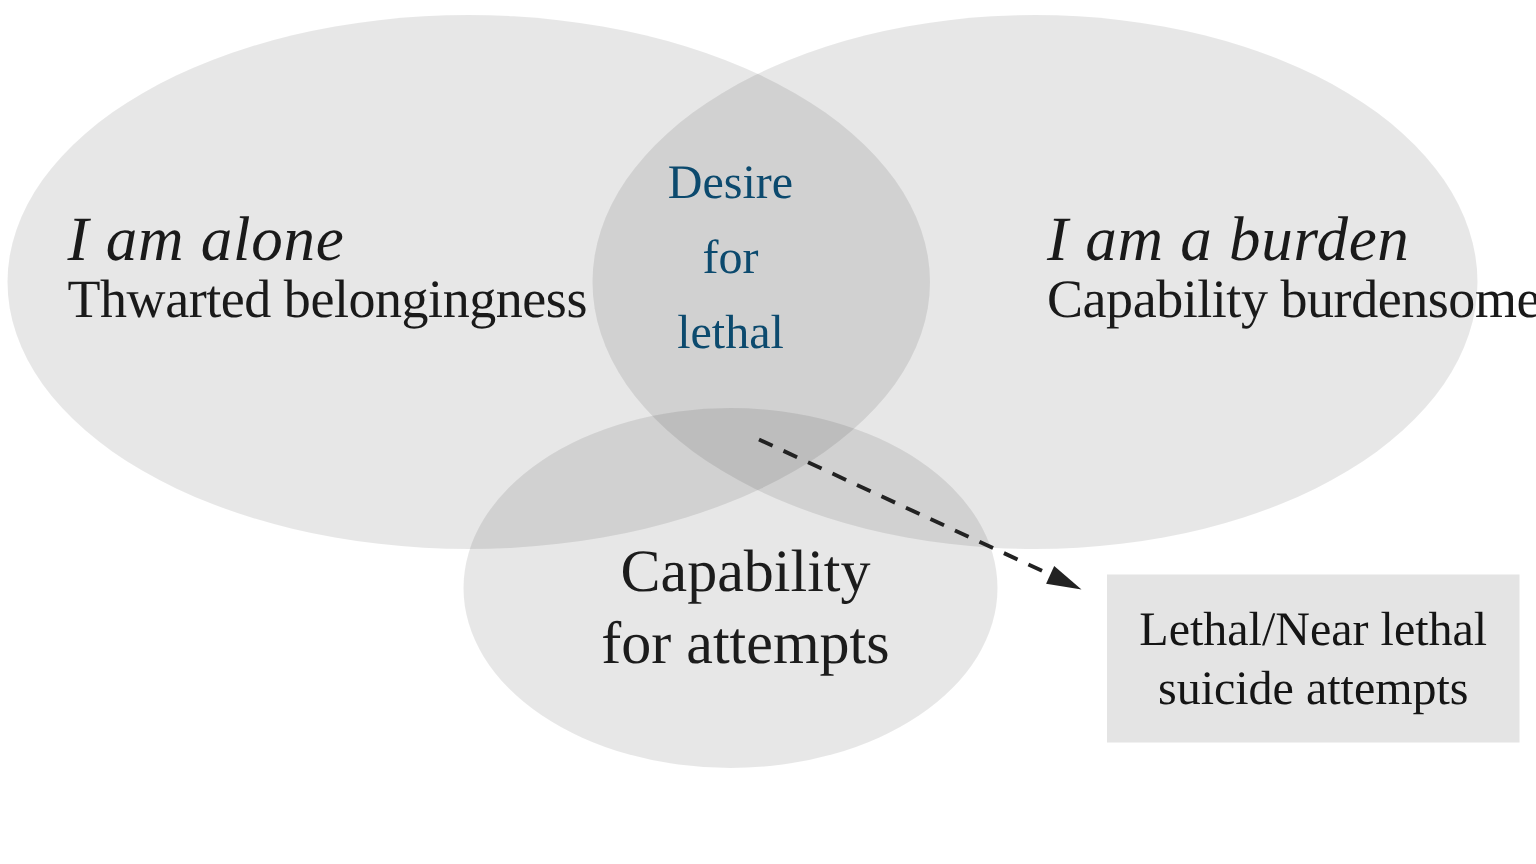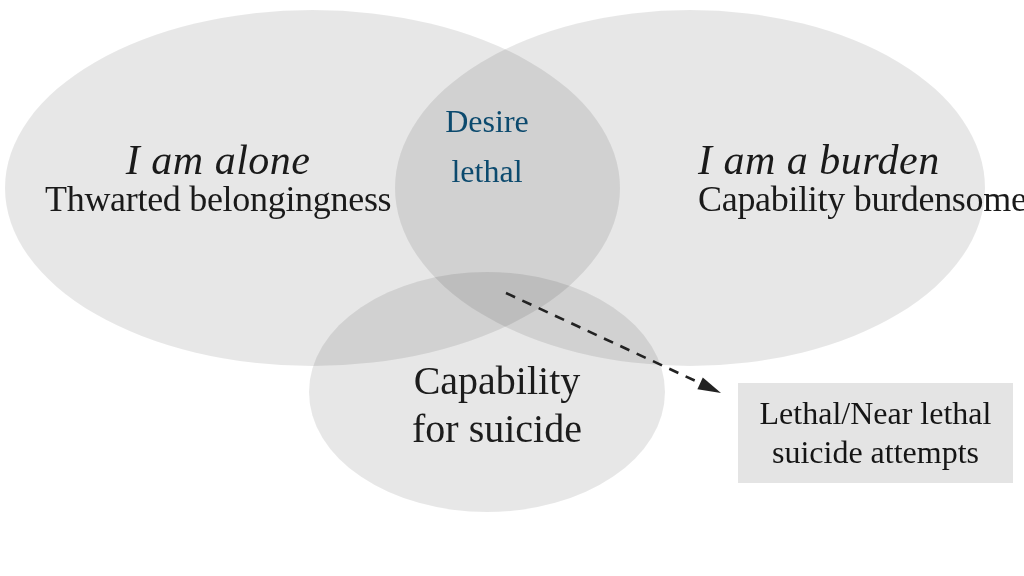--- a/index.html
+++ b/index.html
@@ -33,21 +33,21 @@
     letter-spacing: 0.5px;
     white-space: nowrap;
   }
   .label .subtitle {
     font-size: 36px;
     line-height: 30px;
     margin-top: 2px;
     letter-spacing: -0.3px;
     white-space: nowrap;
   }
-  .label.left-group  { left: 45px;  top: 138px; text-align: center; }
+  .label.left-group  { left: 45px;  top: 138px; }
   .label.right-group { left: 678px; top: 138px; margin-left: 20px; }
 
   .center-label {
     position: absolute;
     left: 387px;
     top: 96px;
     width: 200px;
     text-align: center;
     font-size: 32px;
     line-height: 50px;
@@ -67,21 +67,21 @@
     position: absolute;
     left: 0;
     top: 0;
     pointer-events: none;
   }
   .outcome-box {
     position: absolute;
     left: 738px;
     top: 383px;
     width: 275px;
-    height: 100px;
+    height: 112px;
     background: #e4e4e4;
     display: flex;
     flex-direction: column;
     align-items: center;
     justify-content: center;
     text-align: center;
     font-size: 32px;
     line-height: 39px;
     color: #151515;
   }
@@ -101,26 +101,27 @@
     <div class="subtitle">Thwarted belongingness</div>
   </div>
 
   <div class="label right-group">
     <div class="title">I am a burden</div>
     <div class="subtitle">Capability burdensome</div>
   </div>
 
   <div class="center-label">
     <div class="line">Desire</div>
+    <div class="line">for</div>
     <div class="line">lethal</div>
   </div>
 
   <div class="bottom-label">
     <div class="line">Capability</div>
-    <div class="line">for suicide</div>
+    <div class="line">for attempts</div>
   </div>
 
   <svg class="arrow-svg" width="1024" height="576" viewBox="0 0 1024 576">
     <line x1="506" y1="293" x2="700" y2="383" stroke="#222222" stroke-width="2.6" stroke-dasharray="10 8"></line>
     <polygon points="721,393 697.4,389.2 702.8,377.4" fill="#222222"></polygon>
   </svg>
 
   <div class="outcome-box">
     <div class="line">Lethal/Near lethal</div>
     <div class="line">suicide attempts</div>

